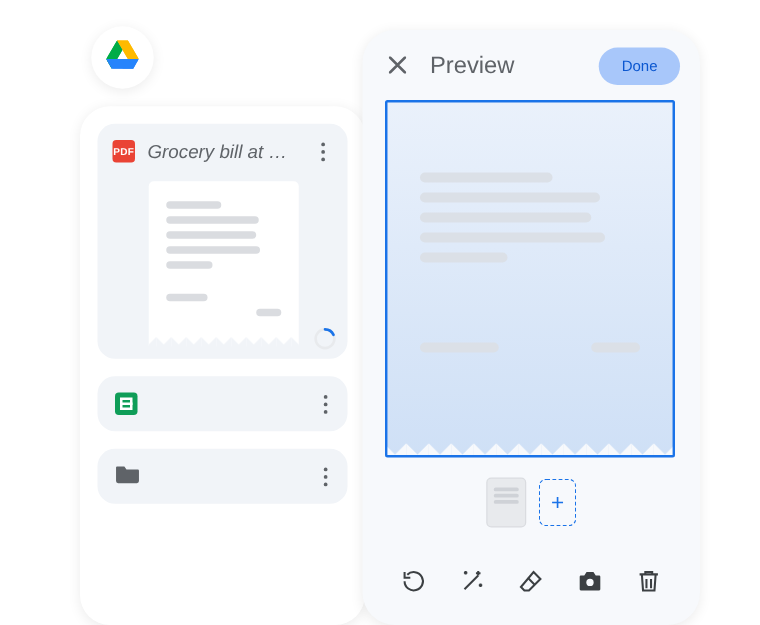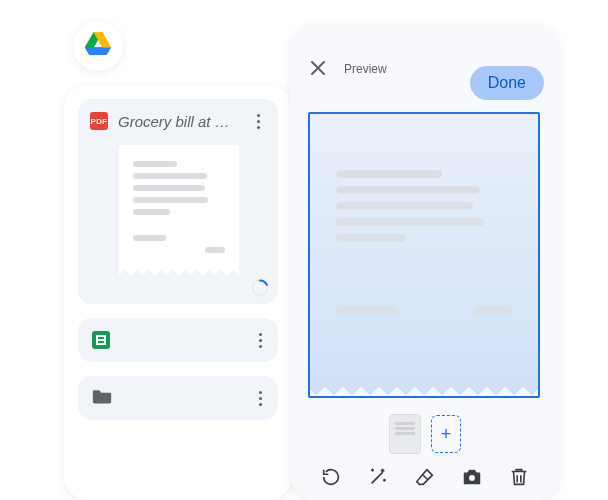--- a/index.html
+++ b/index.html
@@ -34,21 +34,21 @@
   .drive-chip svg{width:26px;height:24px;}
 
   
   .left-card{
     position:absolute;left:64px;top:85px;width:228px;height:415px;
     background:#fff;border-radius:24px;box-shadow:var(--shadow);
     padding:14px 14px 0 14px;box-sizing:border-box;
     overflow:hidden;
   }
   .file-block{
-    background:var(--panel);border-radius:14px;padding:10px 10px 25px 12px;
+    background:var(--panel);border-radius:14px;padding:10px 10px 8px 12px;
     margin-bottom:14px;position:relative;
   }
   .file-hdr{display:flex;align-items:center;gap:10px;}
   .pdf-badge{
     width:18px;height:18px;border-radius:3px;background:#ea4335;
     display:flex;align-items:center;justify-content:center;
     color:#fff;font-size:8px;font-weight:700;letter-spacing:.3px;
     font-family:Arial,sans-serif;
   }
   .file-title{
@@ -120,27 +120,26 @@
   .rp-head{
     display:flex;align-items:center;gap:16px;
     padding:14px 16px 12px 18px;
   }
   .close-btn{
     width:20px;height:20px;border:none;background:none;cursor:pointer;
     display:flex;align-items:center;justify-content:center;color:#5f6368;
     padding:0;
   }
   .close-btn svg{width:14px;height:14px;}
-  .rp-title{flex:1;color:var(--text);font-size:12px;}
+  .rp-title{flex:1;color:var(--text);font-size:19px;}
   .done-pill{
     background:var(--pill-bg);color:var(--pill-text);
     border:none;border-radius:20px;padding:8px 18px;
-    font-size:16px;font-weight:500;cursor:pointer;
+    font-size:12px;font-weight:500;cursor:pointer;
     font-family:inherit;
-    margin-top:28px;
   }
 
   
   .preview-area{
     margin:0 18px;flex:0 0 auto;
   }
   .doc-frame{
     width:232px;height:286px;border:2px solid var(--blue-border);
     border-radius:2px;background:linear-gradient(180deg,#eaf1fb 0%,#cfe0f6 100%);
     position:relative;overflow:hidden;box-sizing:border-box;

